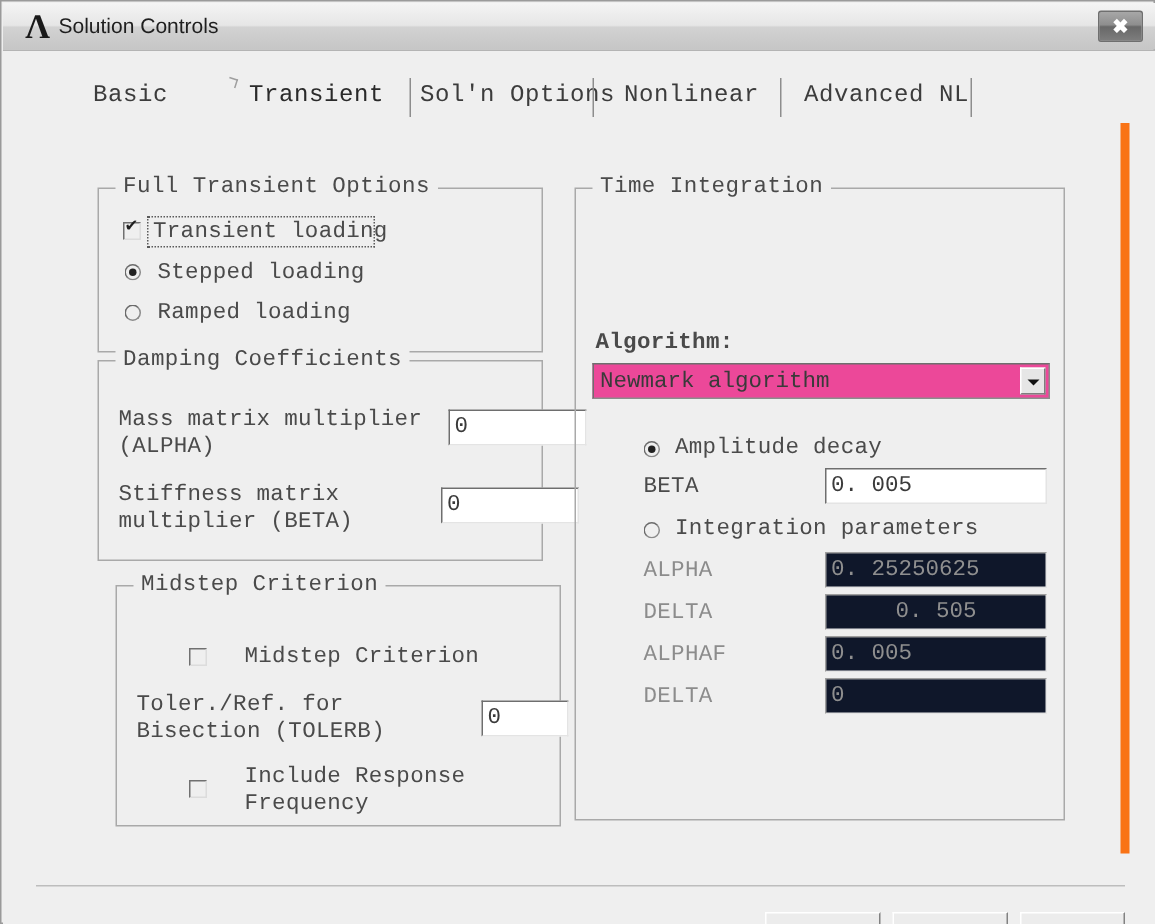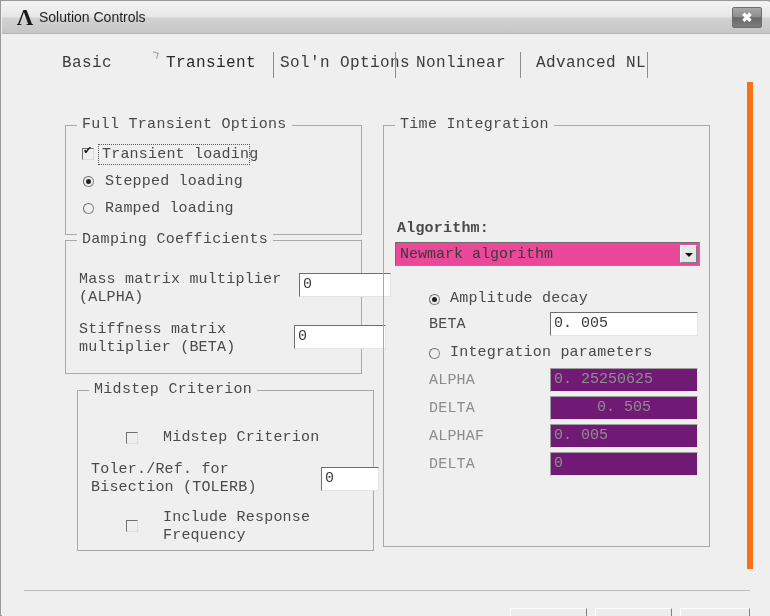--- a/index.html
+++ b/index.html
@@ -218,21 +218,21 @@
     font-family: "Liberation Mono", monospace;
     font-size: 15px;
     color: #3a3a3a;
     padding: 0 3px;
     line-height: 21px;
     white-space: nowrap;
     overflow: hidden;
     cursor: text;
   }
   .field.disabled {
-    background: #701a75;
+    background: #0f172a;
     color: #8f8f8f;
     border-top-color: #9e9e9e;
     border-left-color: #9e9e9e;
   }
 
   
   .combo {
     position: absolute;
     box-sizing: border-box;
     background: #ec4899;

